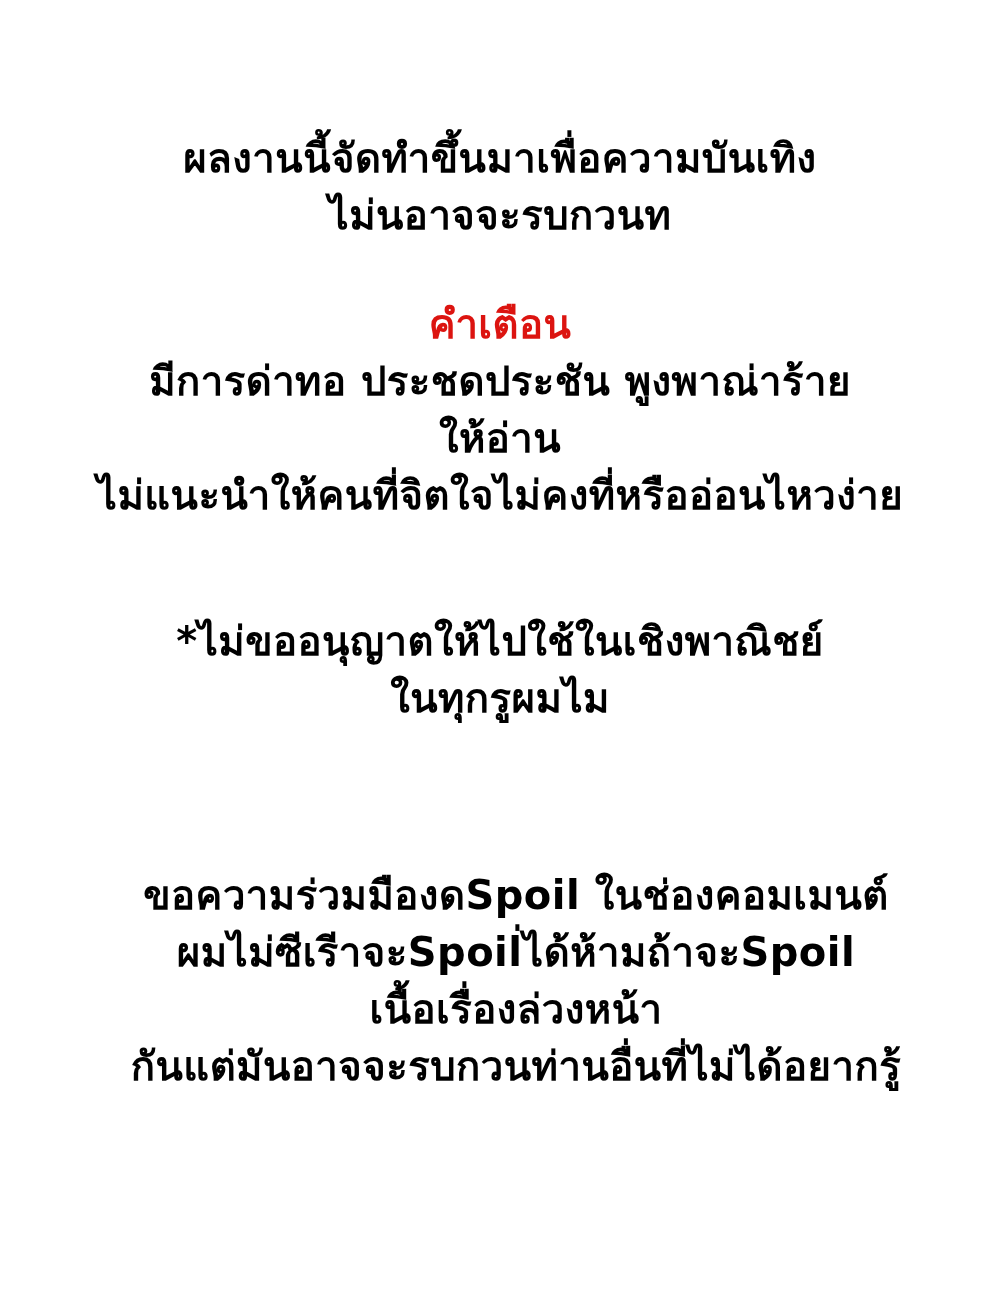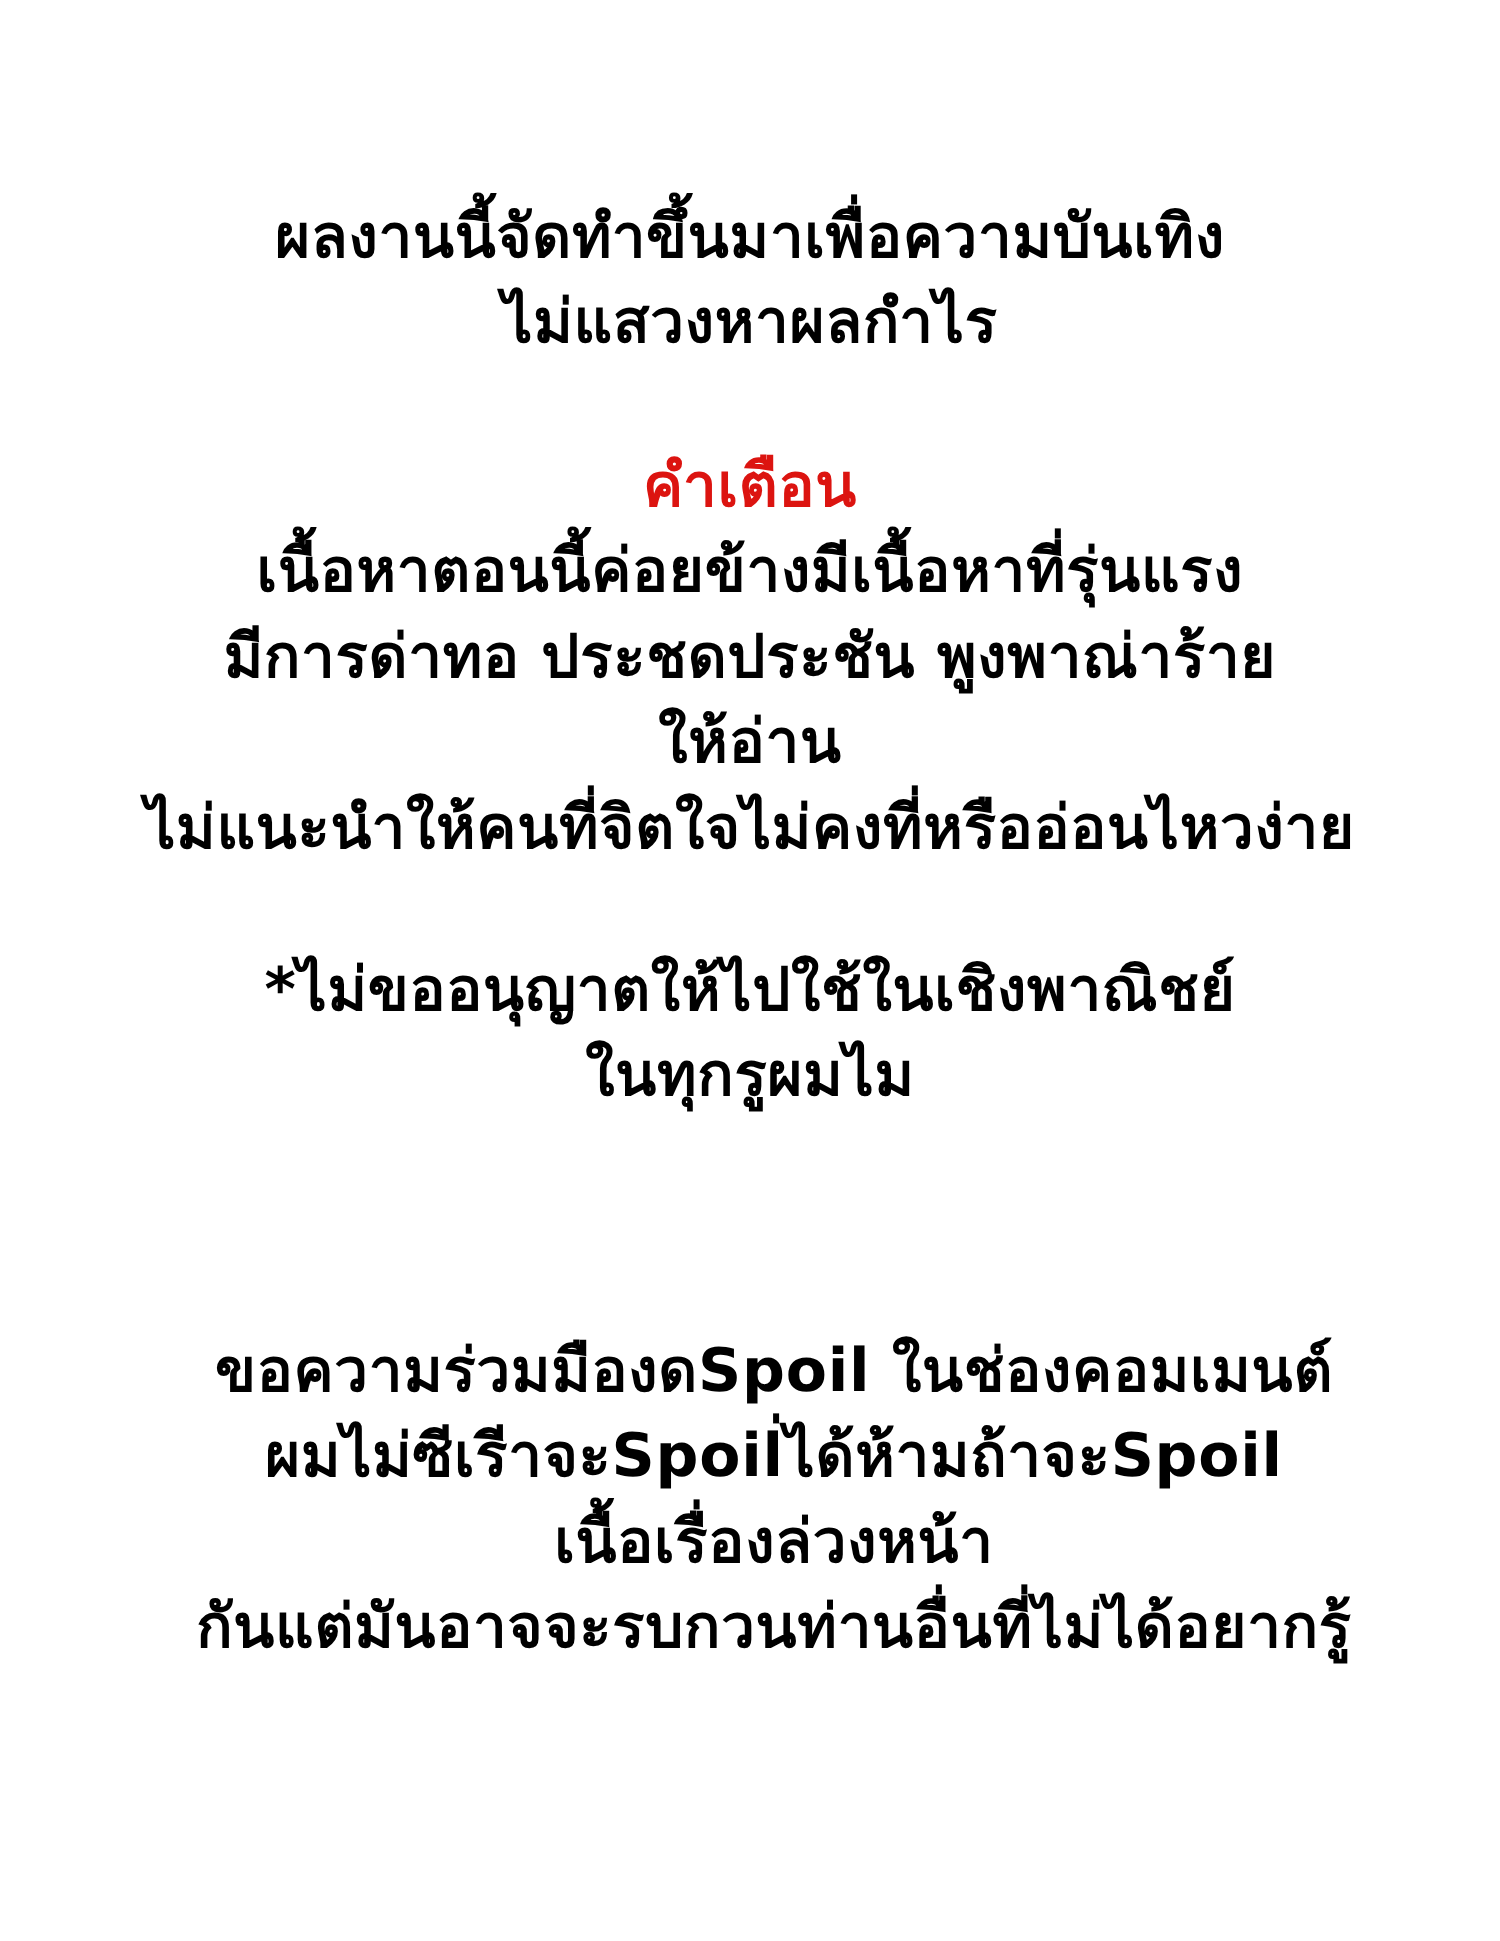--- a/index.html
+++ b/index.html
@@ -26,36 +26,35 @@
     text-align:center;
     font-size:40px;
     line-height:57px;
     font-weight:700;
     letter-spacing:0.5px;
   }
   .line{white-space:nowrap;}
   .intro-block{padding-top:130px;}
   .warning-block{margin-top:52px;}
   .warning-heading{color:var(--accent-red);}
-  .commercial-block{margin-top:51px;}
+  .commercial-block{margin-top:89px;}
   .spoiler-block{margin-top:140px;margin-left:16px;}
 </style>
 </head>
 <body>
 
 <div class="page">
 
   <div class="text-block intro-block">
     <div class="line">ผลงานนี้จัดทำขึ้นมาเพื่อความบันเทิง</div>
-    <div class="line">ไม่แสวงหาผลกำไร</div>
+    <div class="line">ไม่นอาจจะรบกวนท</div>
   </div>
 
   <div class="text-block warning-block">
     <div class="line warning-heading">คำเตือน</div>
-    <div class="line">เนื้อหาตอนนี้ค่อยข้างมีเนื้อหาที่รุ่นแรง</div>
     <div class="line">มีการด่าทอ ประชดประชัน พูงพาณ่าร้าย</div>
     <div class="line">ให้อ่าน</div>
     <div class="line">ไม่แนะนำให้คนที่จิตใจไม่คงที่หรืออ่อนไหวง่าย</div>
   </div>
 
   <div class="text-block commercial-block">
     <div class="line">*ไม่ขออนุญาตให้ไปใช้ในเชิงพาณิชย์</div>
     <div class="line">ในทุกรูผมไม</div>
   </div>
 

